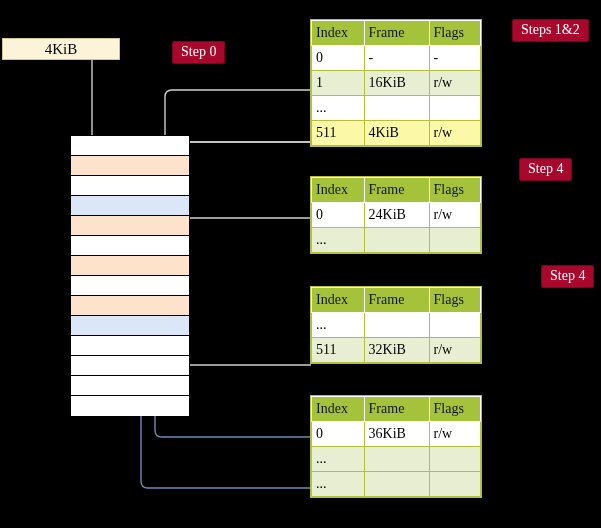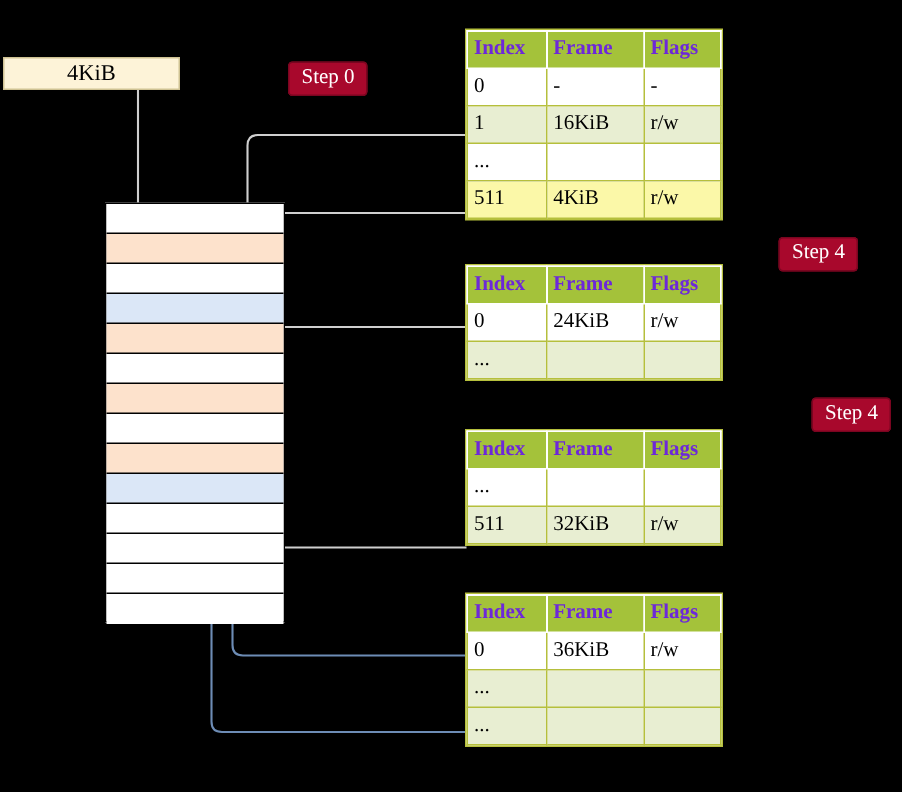--- a/index.html
+++ b/index.html
@@ -54,21 +54,21 @@
     position: absolute;
     background: #a8082c;
     color: #ffffff;
     font-size: 14px;
     line-height: 1;
     padding: 4px 9px 5px 9px;
     border-radius: 3px;
     white-space: nowrap;
     box-shadow: 0 0 0 1px #7a0520 inset;
   }
-  .badge-step0  { left: 192px; top: 41px; }
+  .badge-step0  { left: 172px; top: 41px; }
   .badge-step12 { left: 512px; top: 19px; }
   .badge-step3  { left: 519px; top: 158px; }
   .badge-step4  { left: 515px; top: 265px; margin-left: 26px; }
 
   
   .memcol {
     position: absolute;
     left: 70px;
     top: 135px;
     width: 120px;
@@ -102,22 +102,22 @@
     padding: 0 4px;
     font-size: 14px;
     line-height: 1;
     text-align: left;
     vertical-align: middle;
     white-space: nowrap;
     overflow: hidden;
   }
   .ptable th {
     background: #a4c23a;
-    color: #6d28d9;
-    font-weight: bold;
+    color: #0f172a;
+    font-weight: normal;
     border-color: #ffffff;
   }
   .ptable .c-index { width: 57px; }
   .ptable .c-frame { width: 72px; }
   .ptable .c-flags { width: 56px; }
   .ptable tr.shade td { background: #e8eed2; }
   .ptable tr.plain td { background: #ffffff; }
   .ptable td.hl { background: #fbf8a8 !important; }
 
   .tbl-1 { left: 311px; top: 20px; }
@@ -161,20 +161,21 @@
 
       <path d="M311,437 L162,437 Q155,437 155,430 L155,338" marker-end="url(#arrowBlue)"></path>
 
       <path d="M311,488 L148,488 Q141,488 141,481 L141,218" marker-end="url(#arrowBlue)"></path>
     </g>
   </svg>
 
   <div class="src-box">4KiB</div>
 
   <div class="badge badge-step0">Step 0</div>
+  <div class="badge badge-step12">Steps 1&amp;2</div>
   <div class="badge badge-step3">Step 4</div>
   <div class="badge badge-step4">Step 4</div>
 
   <div class="memcol" id="memcol">
       <div class="memrow"></div>
       <div class="memrow orange"></div>
       <div class="memrow"></div>
       <div class="memrow blue"></div>
       <div class="memrow orange"></div>
       <div class="memrow"></div>

